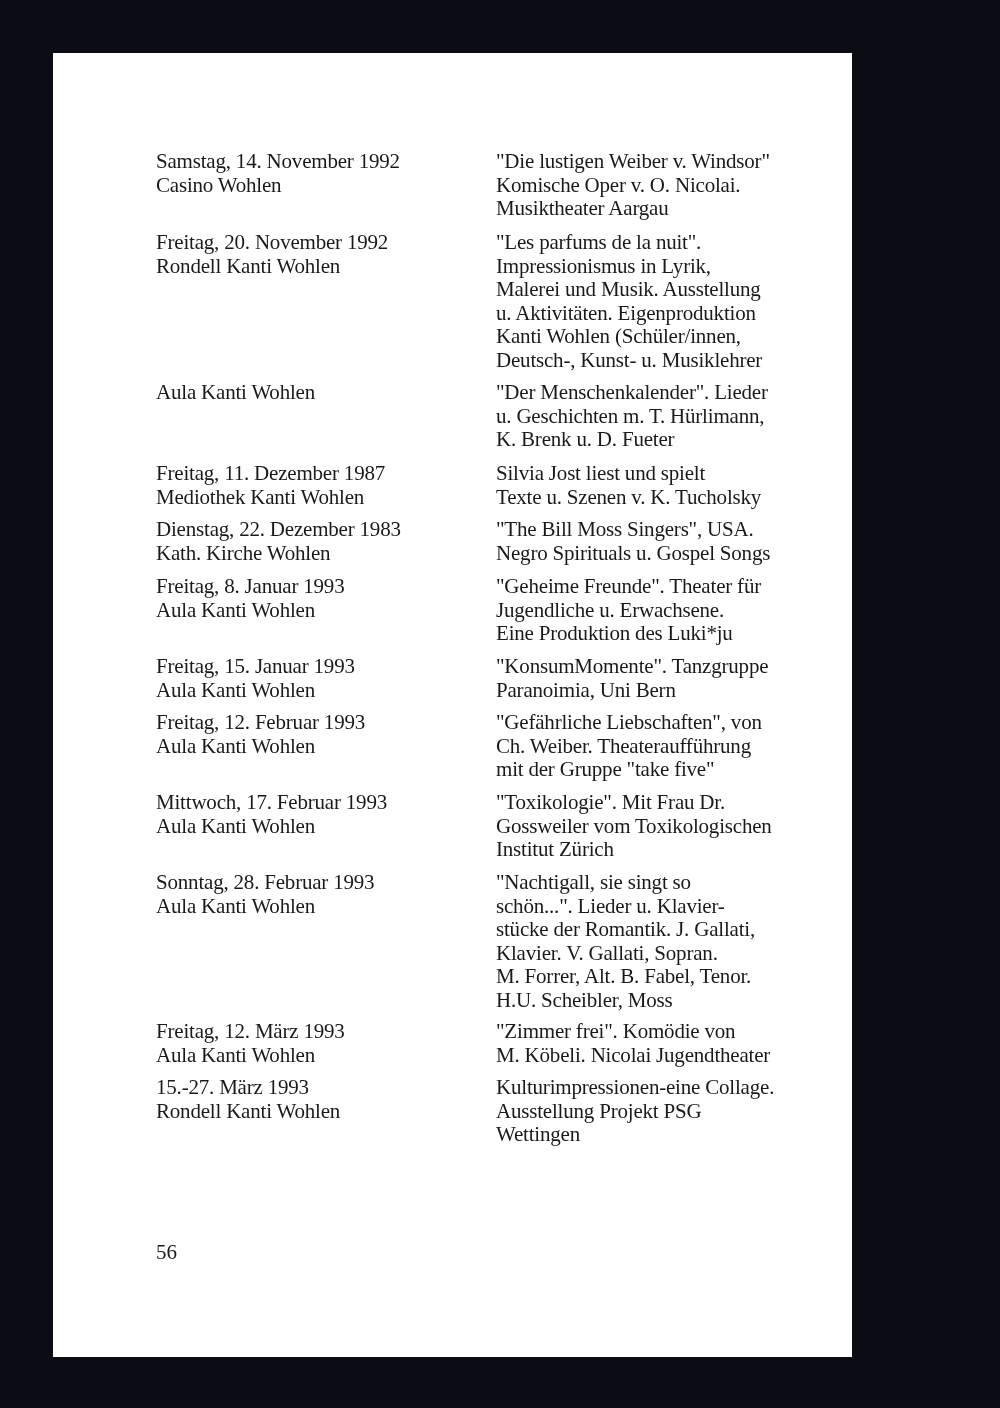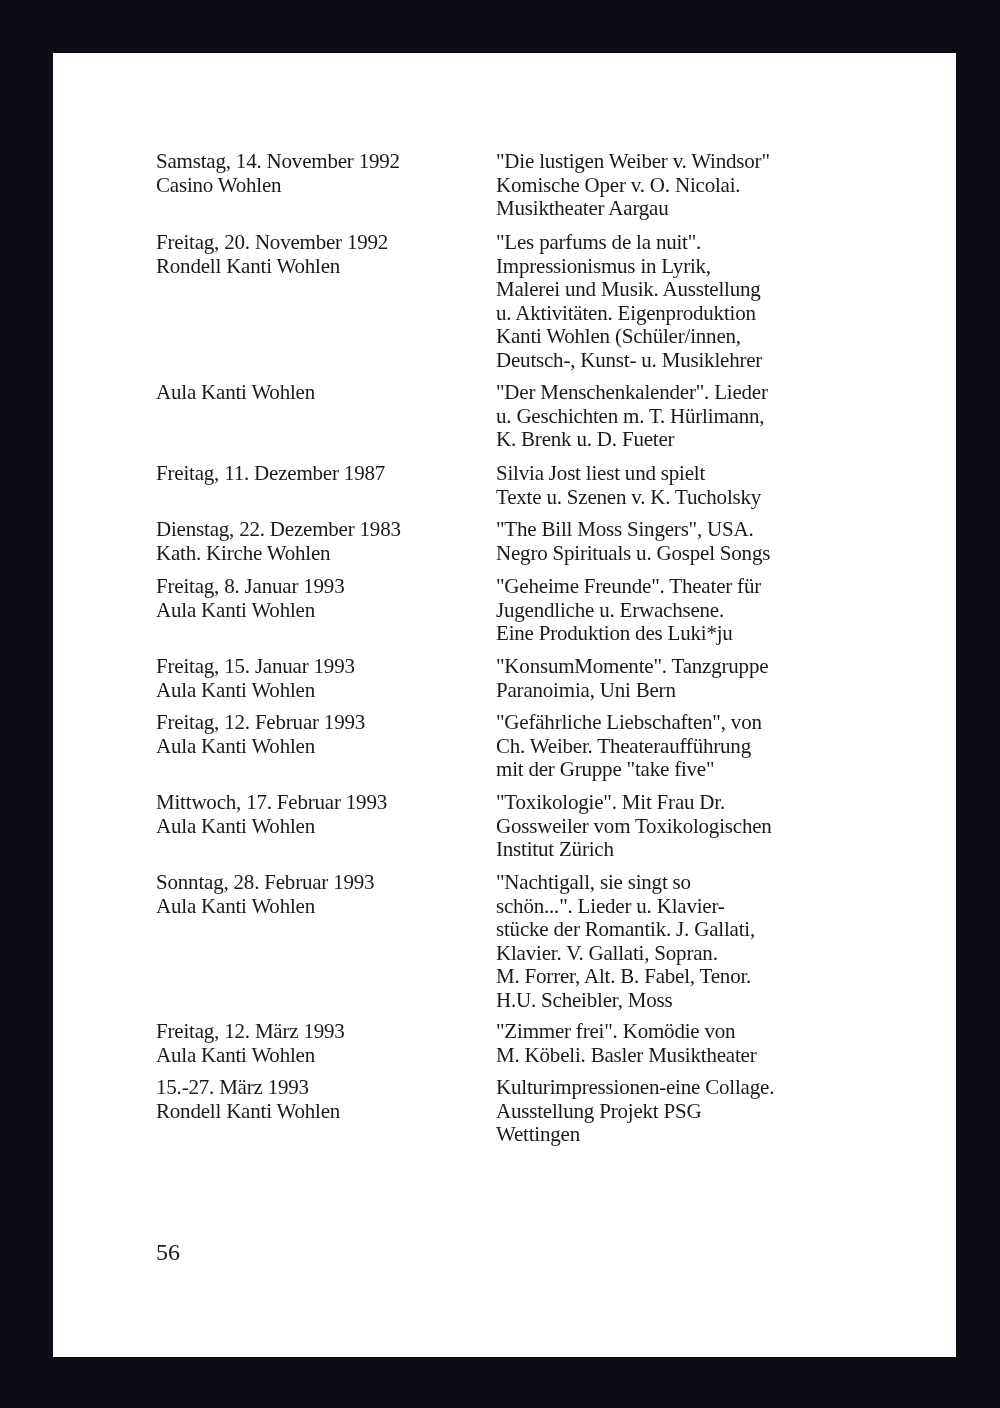--- a/index.html
+++ b/index.html
@@ -7,21 +7,21 @@
       width: 1000px; height: 1408px;
       background: #0b0c14;
       position: relative;
       overflow: hidden;
       font-family: "Liberation Serif", "DejaVu Serif", serif;
       color: #1a1a1a;
     }
     .page {
       position: absolute;
       left: 53px; top: 53px;
-      width: 903px; height: 1304px;
+      width: 799px; height: 1304px;
       background: #ffffff;
       text-decoration: underline;
     }
     .entry {
       position: absolute;
       left: 0; right: 0;
     }
     .col-left {
       position: absolute;
       left: 103px;
@@ -36,21 +36,21 @@
       display: block;
       font-size: 21px;
       line-height: 23.5px;
       white-space: nowrap;
       letter-spacing: -0.2px;
     }
     .page-number {
       position: absolute;
       left: 103px;
       top: 1187px;
-      font-size: 24px;
+      font-size: 21px;
       line-height: 24px;
     }
   </style>
 </head>
 <body>
 
 <div class="page">
 
   <div class="entry" style="top:97px">
     <div class="col-left">
@@ -86,20 +86,21 @@
     <div class="col-right">
       <span class="line">"Der Menschenkalender". Lieder</span>
       <span class="line">u. Geschichten m. T. Hürlimann,</span>
       <span class="line">K. Brenk u. D. Fueter</span>
     </div>
   </div>
 
   <div class="entry" style="top:409px">
     <div class="col-left">
       <span class="line">Freitag, 11. Dezember 1987</span>
+      <span class="line">Mediothek Kanti Wohlen</span>
     </div>
     <div class="col-right">
       <span class="line">Silvia Jost liest und spielt</span>
       <span class="line">Texte u. Szenen v. K. Tucholsky</span>
     </div>
   </div>
 
   <div class="entry" style="top:465px">
     <div class="col-left">
       <span class="line">Dienstag, 22. Dezember 1983</span>
@@ -173,21 +174,21 @@
     </div>
   </div>
 
   <div class="entry" style="top:967px">
     <div class="col-left">
       <span class="line">Freitag, 12. März 1993</span>
       <span class="line">Aula Kanti Wohlen</span>
     </div>
     <div class="col-right">
       <span class="line">"Zimmer frei". Komödie von</span>
-      <span class="line">M. Köbeli. Basler Musiktheater</span>
+      <span class="line">M. Köbeli. Nicolai Jugendtheater</span>
     </div>
   </div>
 
   <div class="entry" style="top:1023px">
     <div class="col-left">
       <span class="line">15.-27. März 1993</span>
       <span class="line">Rondell Kanti Wohlen</span>
     </div>
     <div class="col-right">
       <span class="line">Kulturimpressionen-eine Collage.</span>

